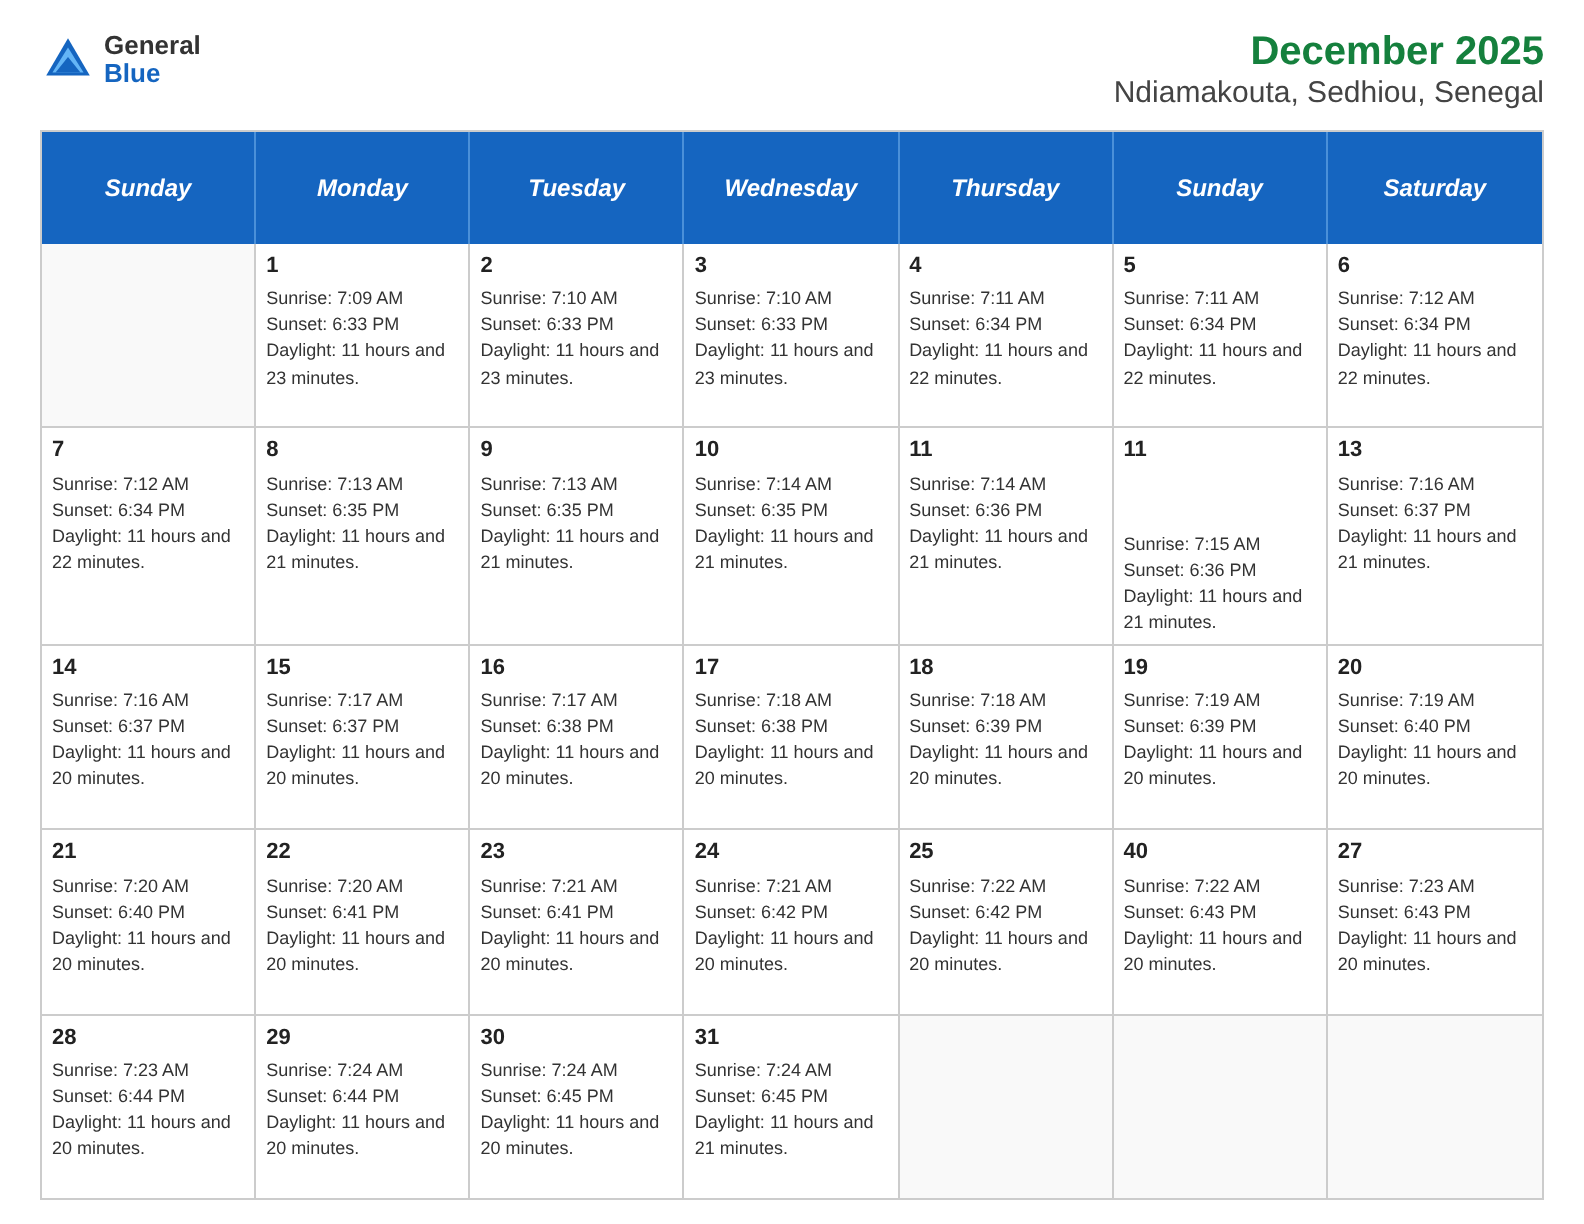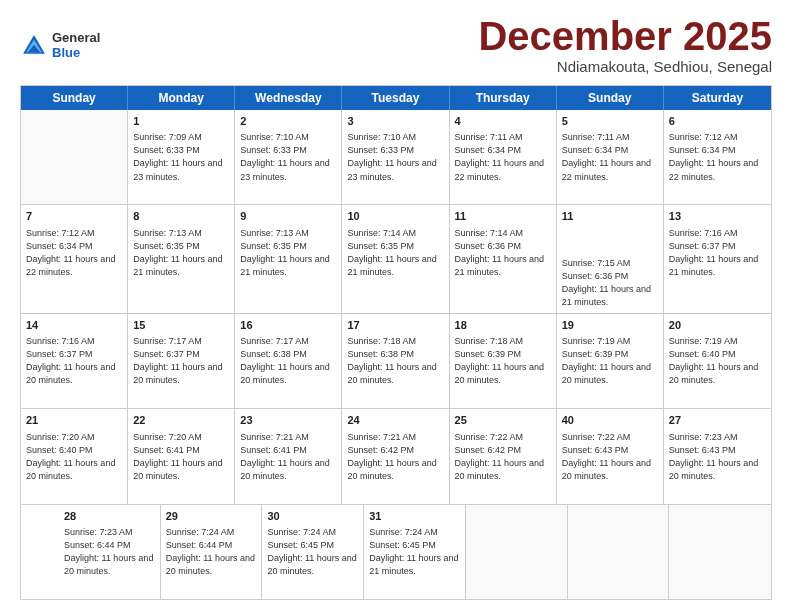--- a/index.html
+++ b/index.html
@@ -13,21 +13,21 @@
     .page {
       width: 792px;
       height: 612px;
       padding: 16px 20px 12px 20px;
       display: flex;
       flex-direction: column;
     }
     .header {
       display: flex;
       justify-content: space-between;
-      align-items: center;
+      align-items: flex-start;
       margin-bottom: 10px;
     }
     .logo {
       display: flex;
       align-items: center;
       gap: 4px;
     }
     .logo-text {
       display: flex;
       flex-direction: column;
@@ -38,23 +38,23 @@
     .logo-general { color: #333; }
     .logo-blue { color: #1565c0; }
     .logo-icon {
       width: 28px;
       height: 28px;
     }
     .title-block {
       text-align: right;
     }
     .month-title {
-      font-size: 40px;
+      font-size: 20px;
       font-weight: bold;
-      color: #7f1d1d;
+      color: #15803d;
       line-height: 1;
     }
     .location-title {
       font-size: 15px;
       color: #444;
       margin-top: 2px;
     }
     .calendar {
       flex: 1;
       display: flex;
@@ -64,36 +64,37 @@
     .cal-header-row {
       display: grid;
       grid-template-columns: repeat(7, 1fr);
       background: #1565c0;
     }
     .cal-header-cell {
       color: #fff;
       font-size: 12px;
       font-weight: bold;
       text-align: center;
-      padding: 5px 2px;
+      padding: 21px 2px;
       border-right: 1px solid #4a90d9;
+      font-style: italic;
     }
     .cal-header-cell:last-child { border-right: none; }
     .cal-body {
       flex: 1;
       display: flex;
       flex-direction: column;
     }
     .cal-week {
       display: grid;
       grid-template-columns: repeat(7, 1fr);
       flex: 1;
       border-bottom: 1px solid #ccc;
     }
-    .cal-week:last-child { border-bottom: none; margin-left: 38px; }
+    .cal-week:last-child { border-bottom: none; }
     .cal-cell {
       border-right: 1px solid #ccc;
       padding: 4px 5px;
       font-size: 9.5px;
       color: #333;
       line-height: 1.4;
       vertical-align: top;
       min-height: 0;
     }
     .cal-cell:last-child { border-right: none; }
@@ -130,22 +131,22 @@
     <div class="title-block">
       <div class="month-title">December 2025</div>
       <div class="location-title">Ndiamakouta, Sedhiou, Senegal</div>
     </div>
   </div>
 
   <div class="calendar">
     <div class="cal-header-row">
     <div class="cal-header-cell">Sunday</div>
         <div class="cal-header-cell">Monday</div>
+        <div class="cal-header-cell">Tuesday</div>
         <div class="cal-header-cell">Wednesday</div>
-        <div class="cal-header-cell">Tuesday</div>
         <div class="cal-header-cell">Thursday</div>
         <div class="cal-header-cell">Sunday</div>
         <div class="cal-header-cell">Saturday</div>
       </div>
     <div class="cal-body">
     <div class="cal-week">
           <div class="cal-cell empty"></div>
           <div class="cal-cell">
             <span class="day-number">1</span>
             <div class="cell-text" style="white-space: pre-line;">Sunrise: 7:09 AM

